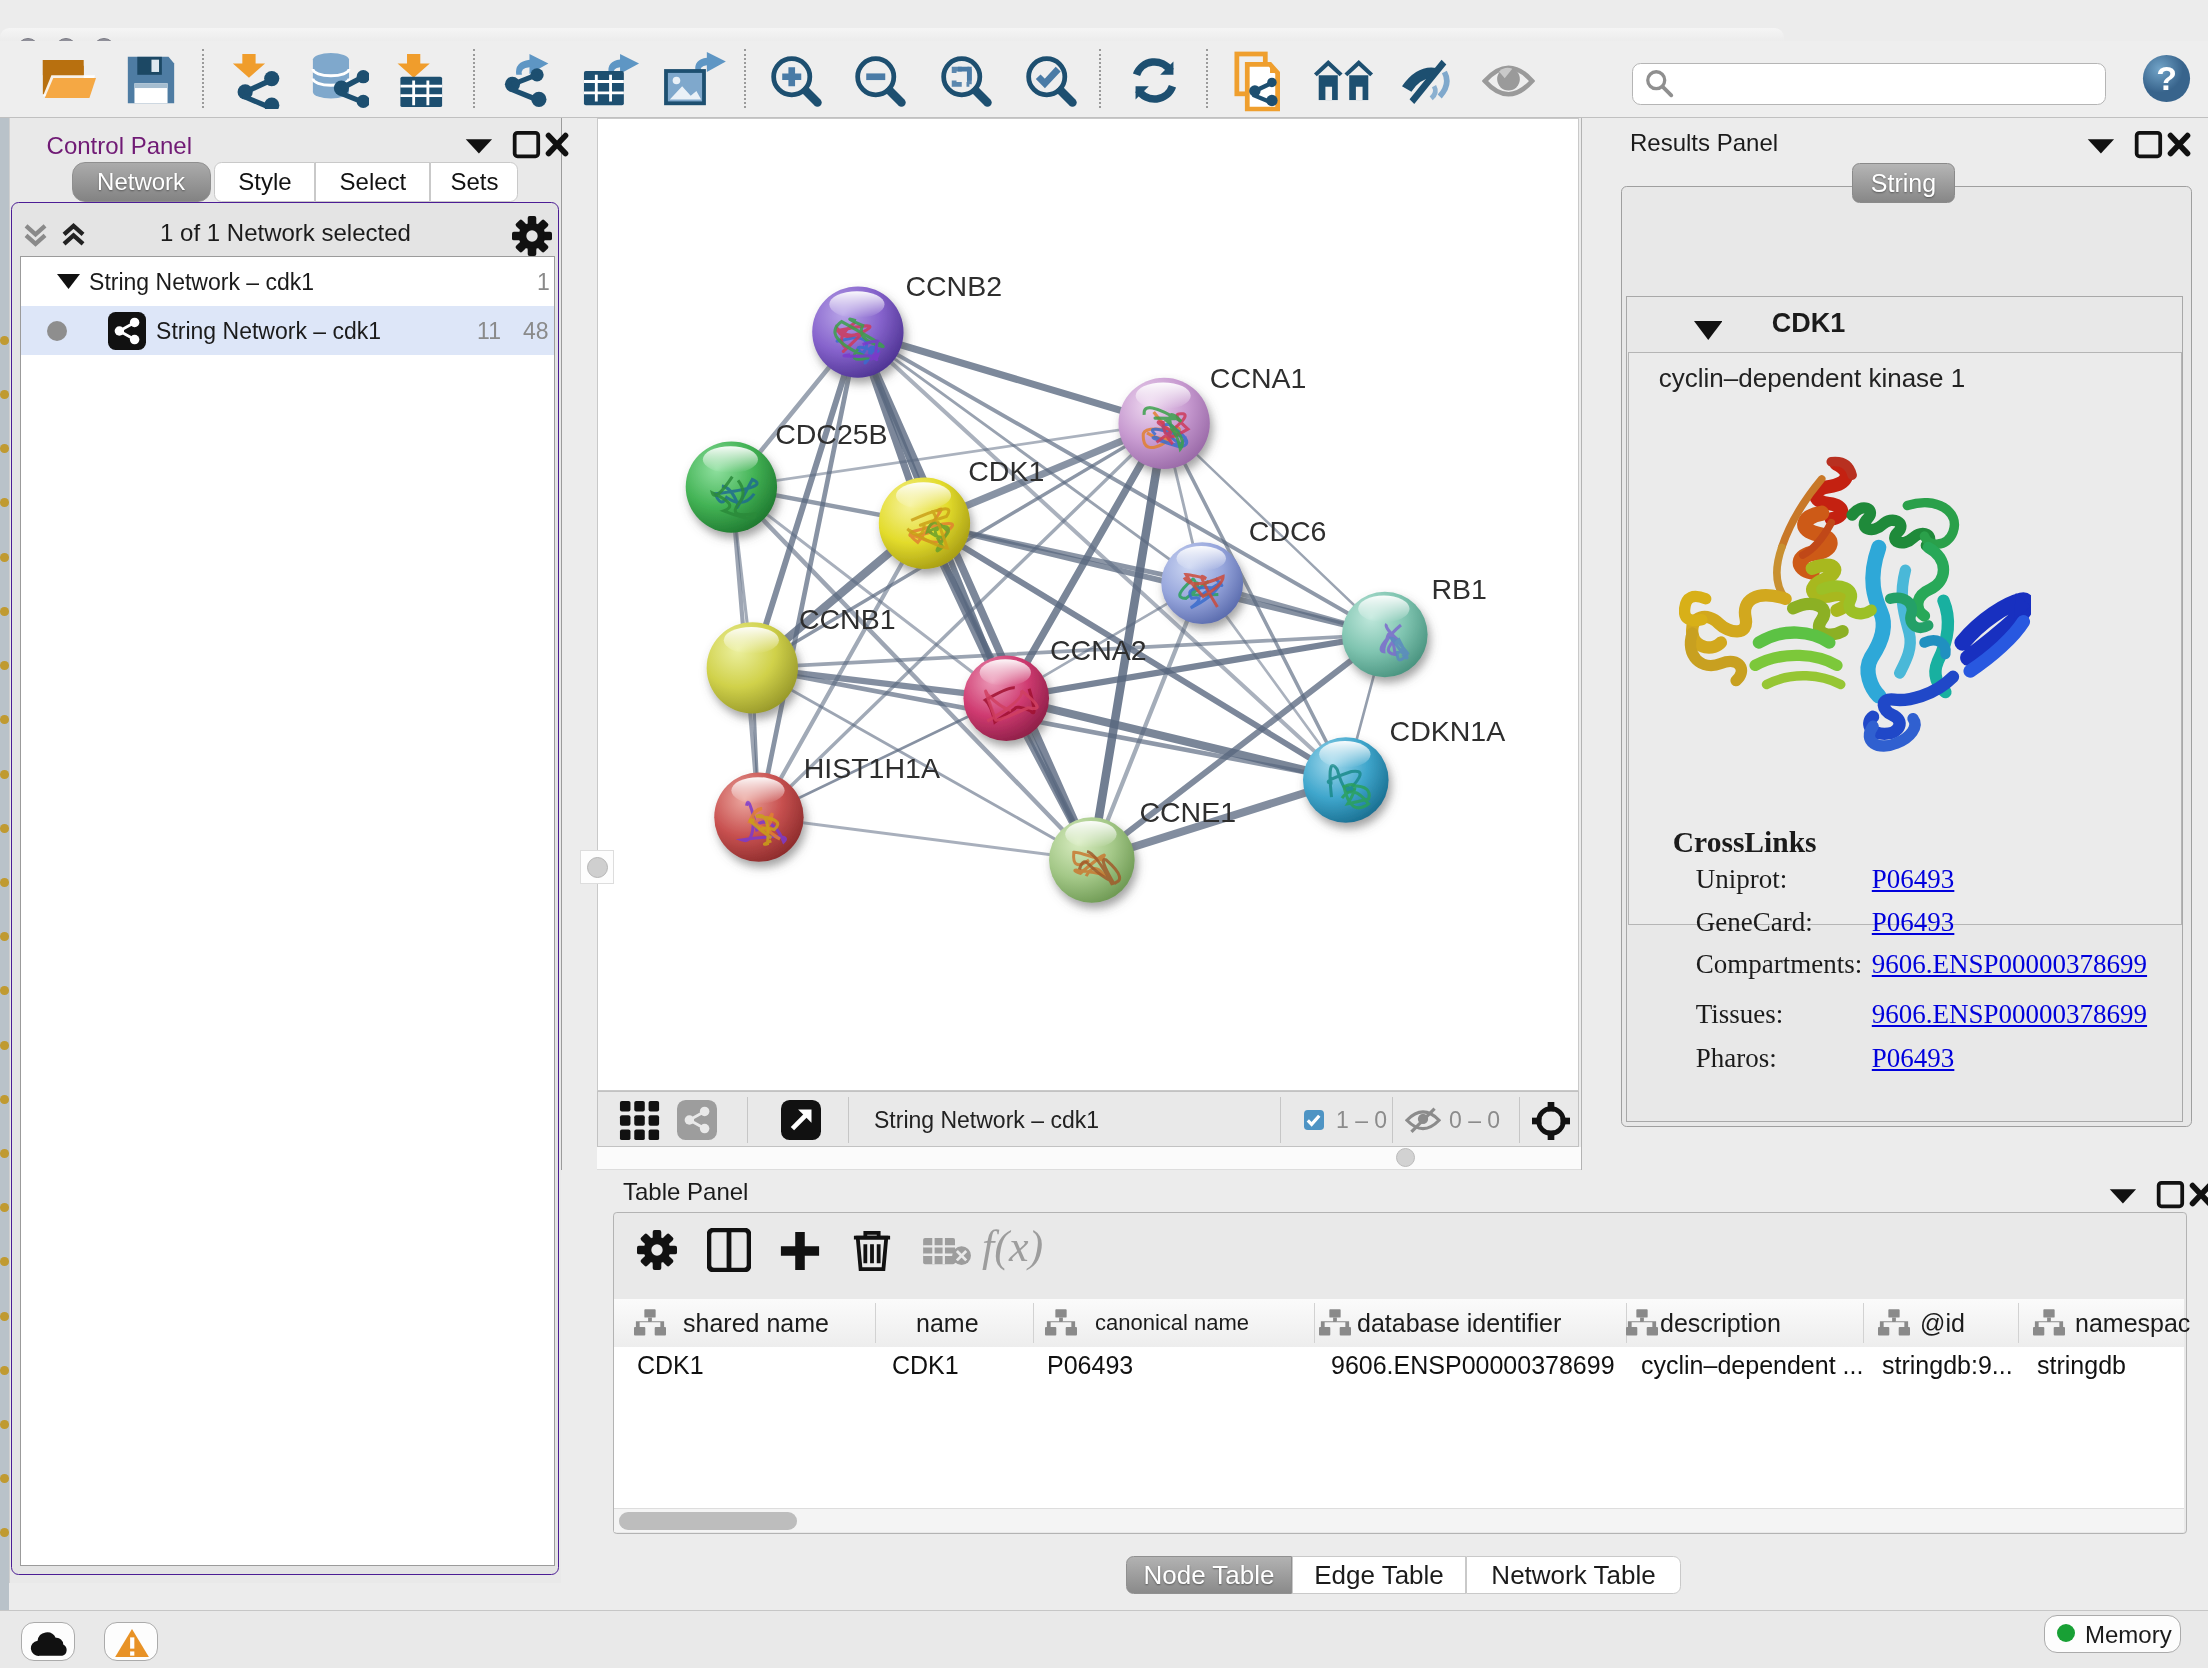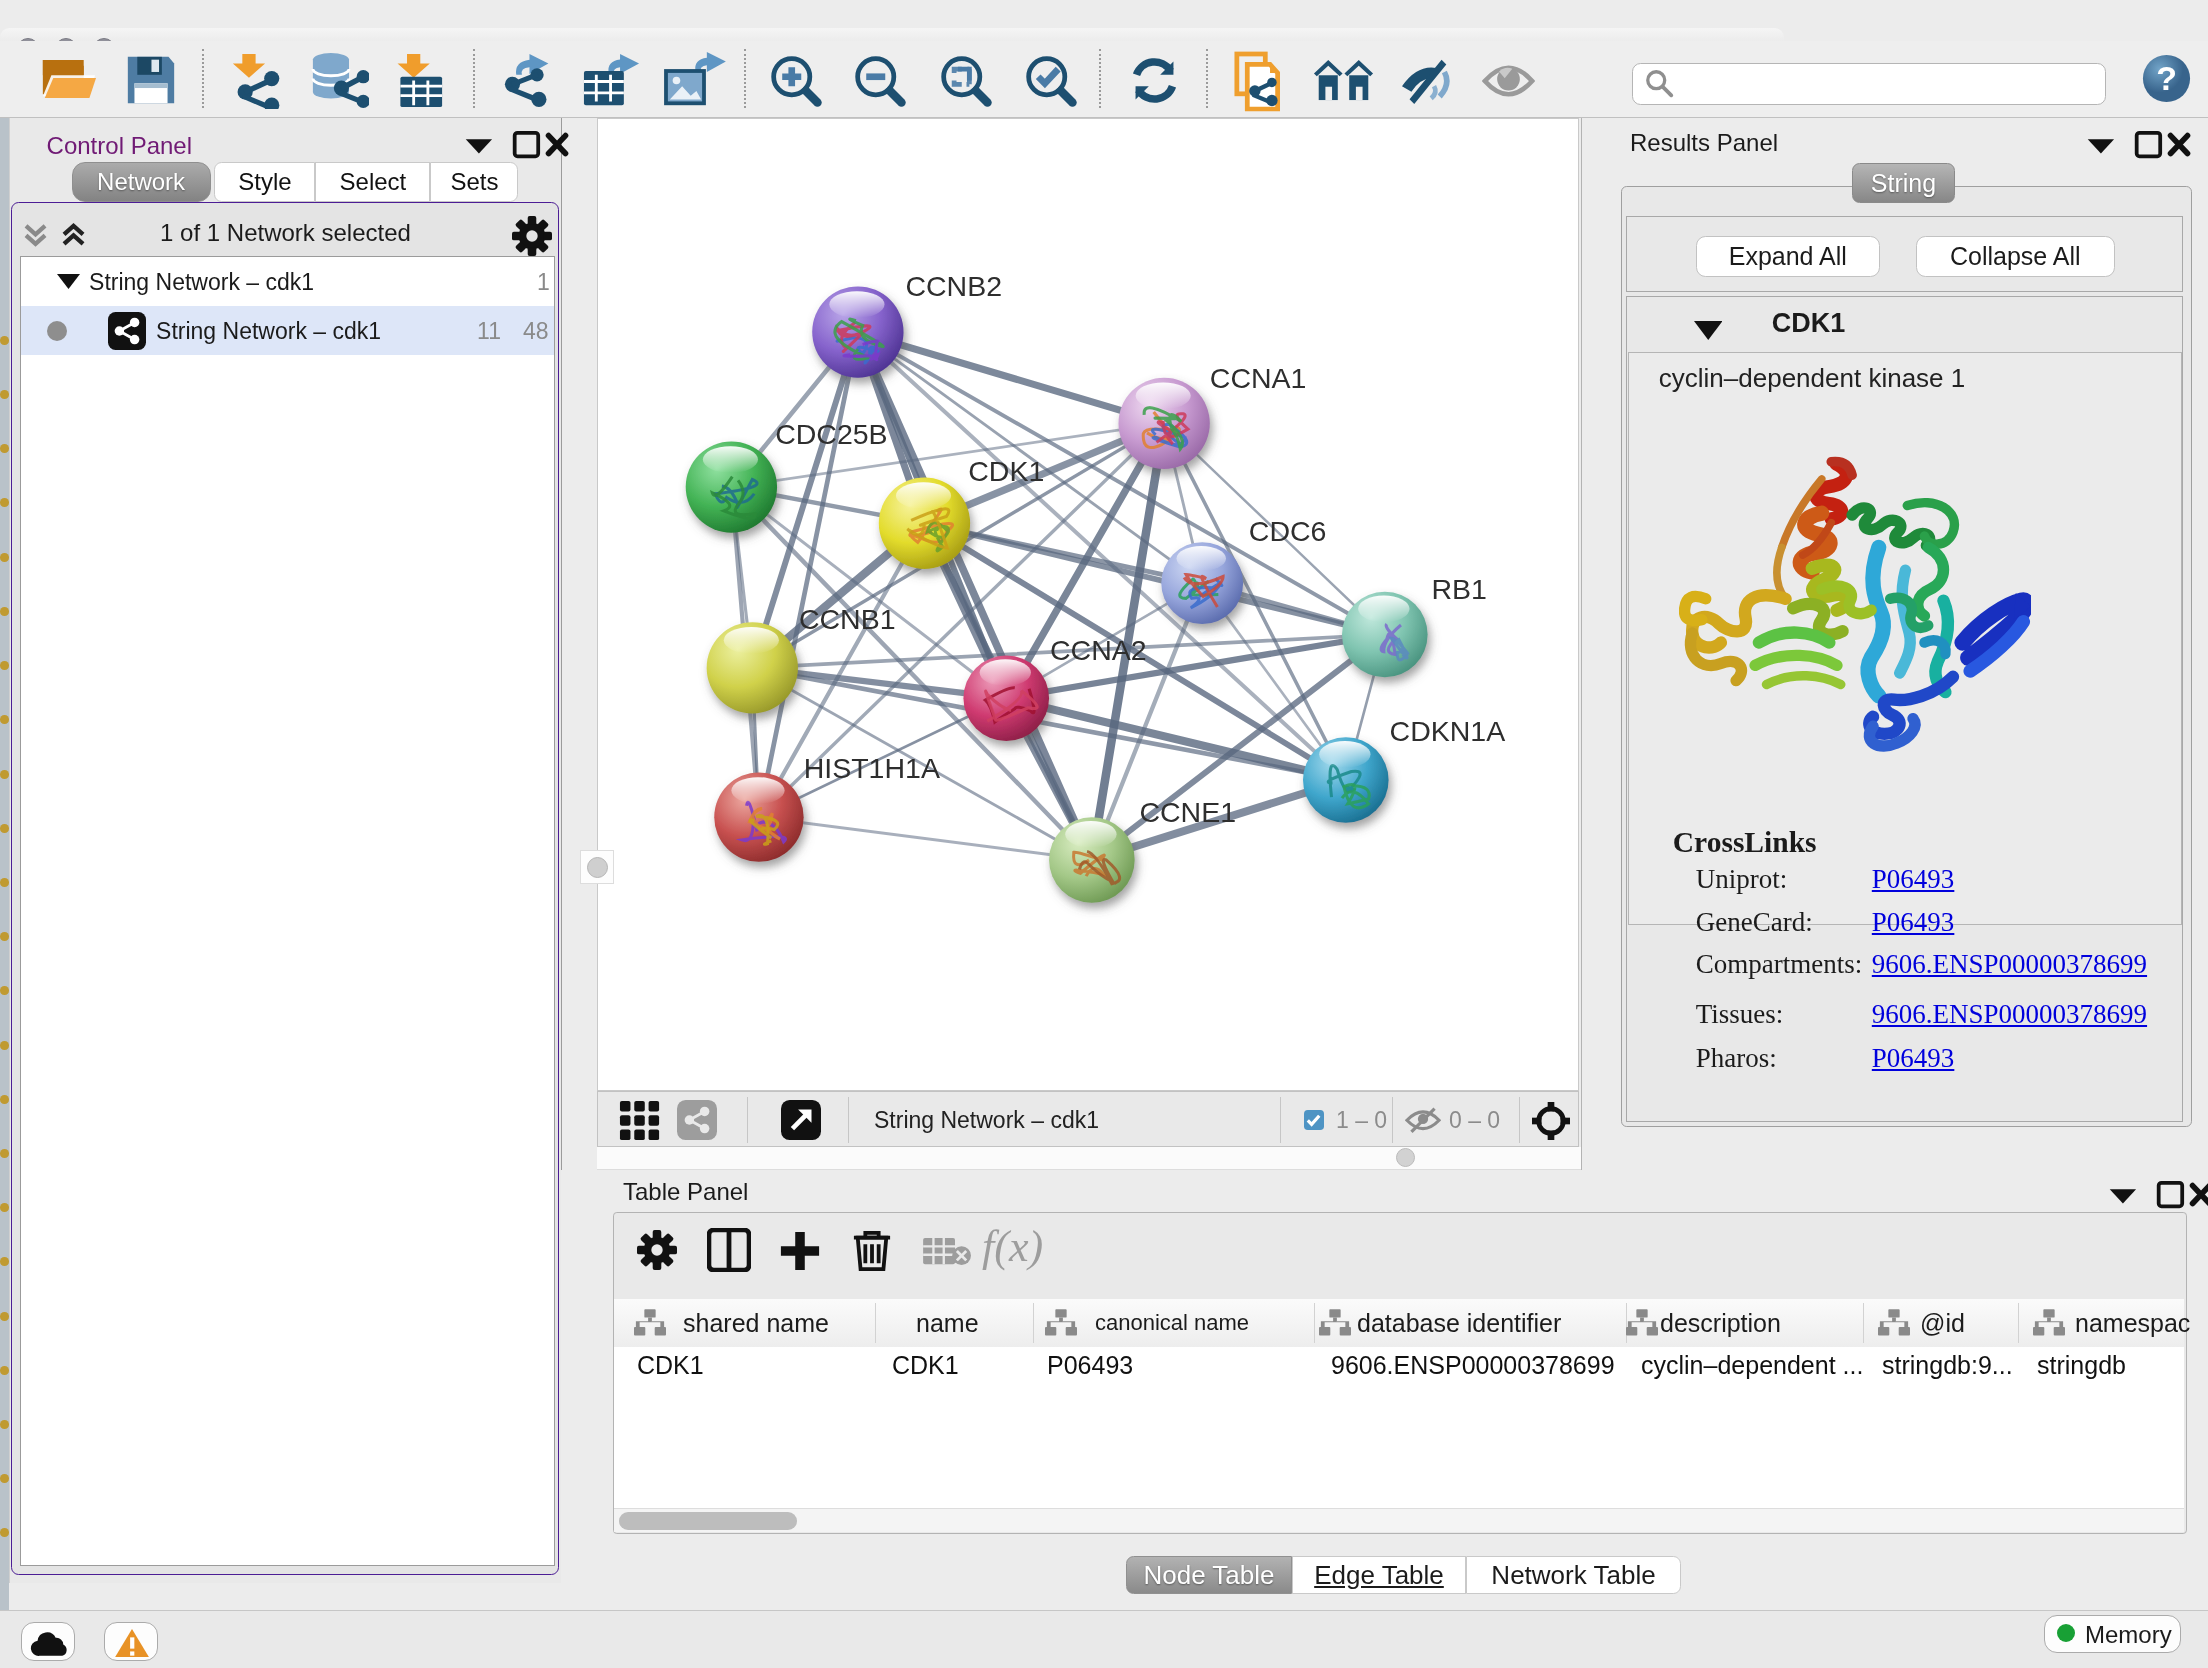--- a/index.html
+++ b/index.html
@@ -586,24 +586,20 @@
 </div>
 
 <div id="rpanel" class="abs">
   <div class="abs" style="left:48px;top:11.4px;font-size:24px;">Results Panel</div>
   <svg class="abs" style="left:505px;top:11.4px;" width="105" height="32" viewBox="0 0 110 34">
     <path fill="#111" d="M0 11 h28 l-14 15z"></path>
     <rect x="52" y="4" width="25" height="25" rx="3" fill="none" stroke="#111" stroke-width="4"></rect>
     <path stroke="#111" stroke-width="6" stroke-linecap="round" d="M88 7 L106 26 M106 7 L88 26"></path>
     </svg>
   <div class="abs" style="left:39px;top:68px;width:571px;height:941px;background:#e8e8e8;border:1.9px solid #9f9f9f;border-radius:5.7px;">
-    <div class="abs" style="left:3.8px;top:28.5px;width:557px;height:76px;border:1.9px solid #a8a8a8;background:#e8e8e8;">
-      <div class="abs" style="left:69px;top:19px;width:184px;height:41px;background:#ffffff;border:1.9px solid #c2c2c2;border-radius:9.5px;text-align:center;font-size:25px;line-height:39px;">Expand All</div>
-      <div class="abs" style="left:289px;top:19px;width:199px;height:41px;background:#ffffff;border:1.9px solid #c2c2c2;border-radius:9.5px;text-align:center;font-size:25px;line-height:39px;">Collapse All</div>
-    </div>
     <div class="abs" style="left:3.8px;top:109px;width:557px;height:826px;border:1.9px solid #a8a8a8;background:#e8e8e8;">
       <svg class="abs" style="left:67px;top:24px;" width="28.5" height="21" viewBox="0 0 30 22">
           <path fill="#111" d="M0 0 h30 l-15 20z"></path>
         </svg>
       <div class="abs" style="left:145px;top:11.4px;font-size:27px;font-weight:bold;">CDK1</div>
       <div class="abs" style="left:1px;top:55px;width:554px;height:573px;border:1.9px solid #b5b5b5;background:#ebebeb;">
         <div class="abs" style="left:30px;top:9.5px;font-size:26px;color:#222;">cyclin–dependent kinase 1</div>
         <div id="protein" class="abs" style="left:50px;top:103px;">
 <svg width="352" height="297" viewBox="0 0 370 312">
 <path d="M165 8 C185 18 175 30 158 32 C140 34 138 48 158 50 C175 52 175 64 160 66" fill="none" stroke="#c42111" stroke-width="14" stroke-linecap="round"></path>
@@ -778,21 +774,21 @@
       <span class="abs" style="left:1027px;top:3.8px;">cyclin–dependent ...</span>
       <span class="abs" style="left:1268px;top:3.8px;">stringdb:9...</span>
       <span class="abs" style="left:1423px;top:3.8px;">stringdb</span>
     </div>
     <div class="abs" style="left:0px;top:174px;width:1570px;height:121px;background:#ffffff;"></div>
     <div class="abs" style="left:0px;top:295px;width:1570px;height:24px;background:#f4f4f4;border-top:1px solid #ddd;">
       <div class="abs" style="left:4.8px;top:2.9px;width:178px;height:18px;border-radius:9.5px;background:#bdbdbd;"></div>
     </div>
   </div>
   <div class="abs" style="left:565px;top:386px;width:166px;height:38px;background:linear-gradient(#b2b2b2,#8a8a8a);border:1px solid #909090;border-radius:7.6px 0 0 7.6px;text-align:center;color:#fff;font-size:26px;line-height:36px;text-shadow:0 1px 1.9px rgba(0,0,0,.4);">Node Table</div>
-  <div class="abs" style="left:731px;top:386px;width:174px;height:38px;background:#ffffff;border:1px solid #c9c9c9;text-align:center;font-size:26px;line-height:36px;text-decoration:underline;">Edge Table</div>
+  <div class="abs" style="left:731px;top:386px;width:174px;height:38px;background:#ffffff;border:1px solid #c9c9c9;text-align:center;font-size:26px;line-height:36px;">Edge Table</div>
   <div class="abs" style="left:905px;top:386px;width:215px;height:38px;background:#ffffff;border:1px solid #c9c9c9;border-radius:0 7.6px 7.6px 0;text-align:center;font-size:26px;line-height:36px;">Network Table</div>
 </div>
 
 <div id="statusbar" class="abs">
   <div class="sbtn" style="left:21px;top:11.4px;width:54px;height:39px;">
     <svg style="position:absolute;left:7.6px;top:7.6px;" width="38" height="25" viewBox="0 0 40 26">
       <path fill="#111" d="M10 26 a8 8 0 0 1 -2 -16 a10 10 0 0 1 19 -3 a7 7 0 0 1 8 7 a6.5 6.5 0 0 1 -1 12z"></path>
       </svg>
   </div>
   <div class="sbtn" style="left:104px;top:11.4px;width:54px;height:39px;">

